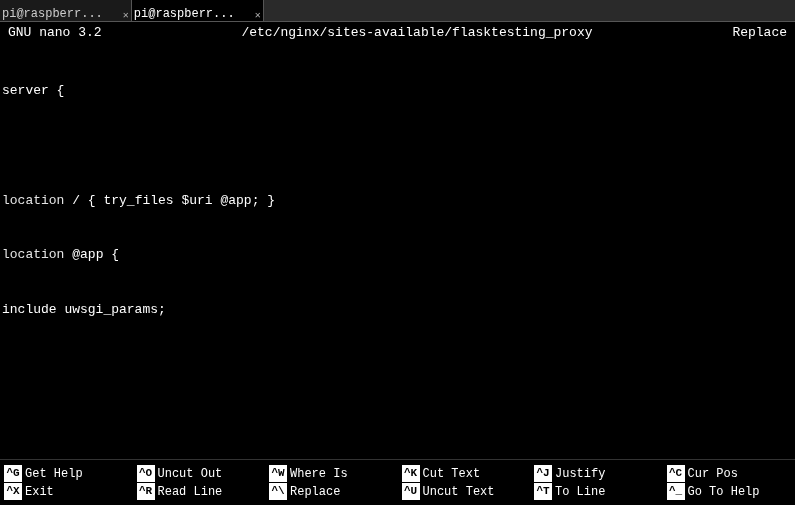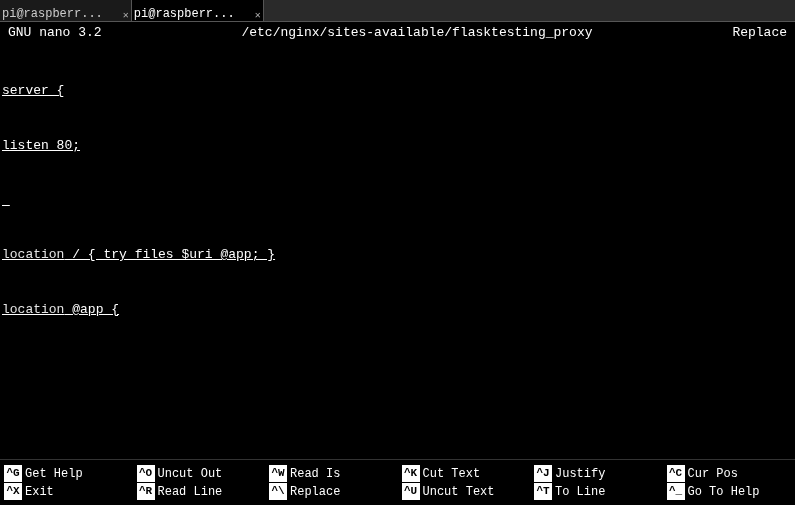--- a/index.html
+++ b/index.html
@@ -76,21 +76,20 @@
       padding: 4px 2px;
       height: calc(505px - 22px - 20px - 46px);
       overflow: hidden;
       white-space: pre;
       line-height: 1.4;
       font-size: 13px;
     }
     #editor .line {
       display: block;
       min-height: 18px;
-      text-decoration: underline;
     }
     .kw-orange {
       color: #e5e5e5;
     }
     .kw-white {
       color: #fff;
     }
 
     
     #bottom-bar {
@@ -147,24 +146,24 @@
 </div>
 
 <div id="title-bar">
   <span class="title-left">GNU nano 3.2</span>
   <span class="title-center">/etc/nginx/sites-available/flasktesting_proxy</span>
   <span class="title-right">Replace</span>
 </div>
 
 <div id="editor">
   <span class="line"><span class="kw-white">server {</span></span>
-  <span class="line"><span class="kw-white">listen 80;</span></span>
   <span class="line"> </span>
   <span class="line"><span class="kw-orange">location</span><span class="kw-white"> / { try_files $uri @app; }</span></span>
   <span class="line"><span class="kw-orange">location</span><span class="kw-white"> @app {</span></span>
+  <span class="line"><span class="kw-white">include uwsgi_params;</span></span>
   
   
   
 </div>
 
 <div id="bottom-bar">
 
   <div class="cmd-item">
     <div class="cmd-row">
       <span class="cmd-key">^G</span>
@@ -183,21 +182,21 @@
     </div>
     <div class="cmd-row">
       <span class="cmd-key">^R</span>
       <span class="cmd-label">Read Line</span>
     </div>
   </div>
 
   <div class="cmd-item">
     <div class="cmd-row">
       <span class="cmd-key">^W</span>
-      <span class="cmd-label">Read Is</span>
+      <span class="cmd-label">Where Is</span>
     </div>
     <div class="cmd-row">
       <span class="cmd-key">^\</span>
       <span class="cmd-label">Replace</span>
     </div>
   </div>
 
   <div class="cmd-item">
     <div class="cmd-row">
       <span class="cmd-key">^K</span>

